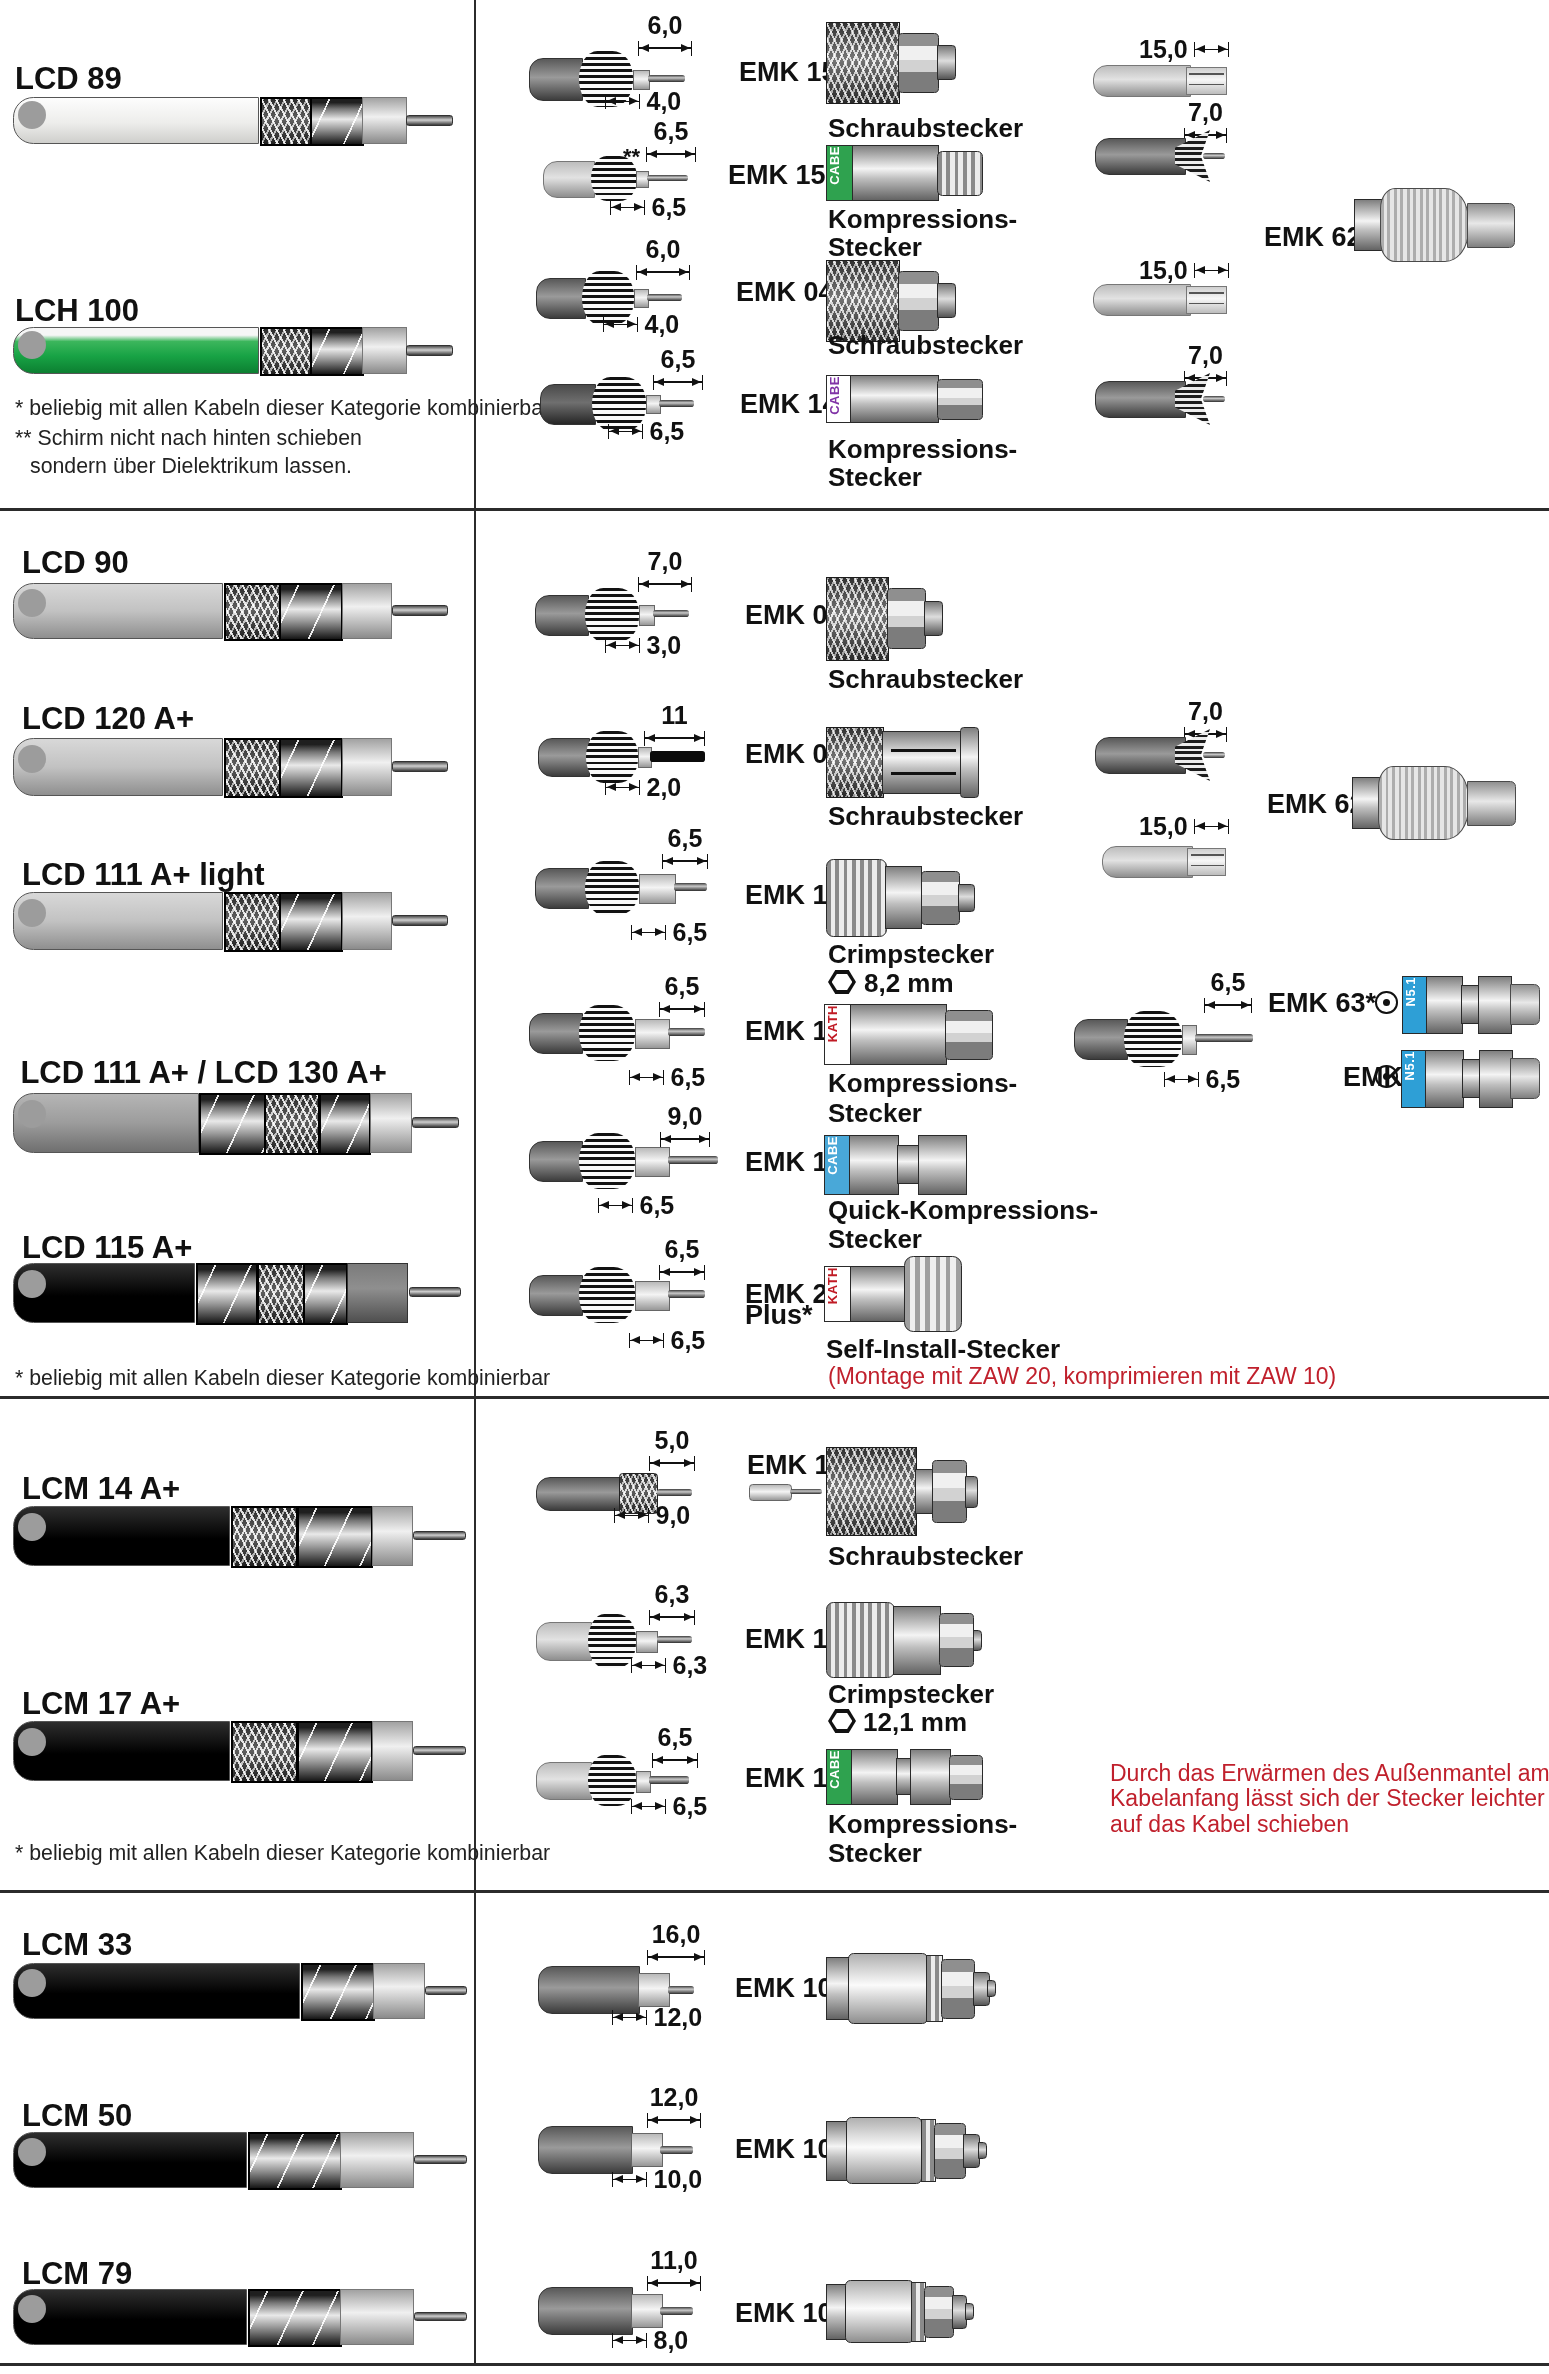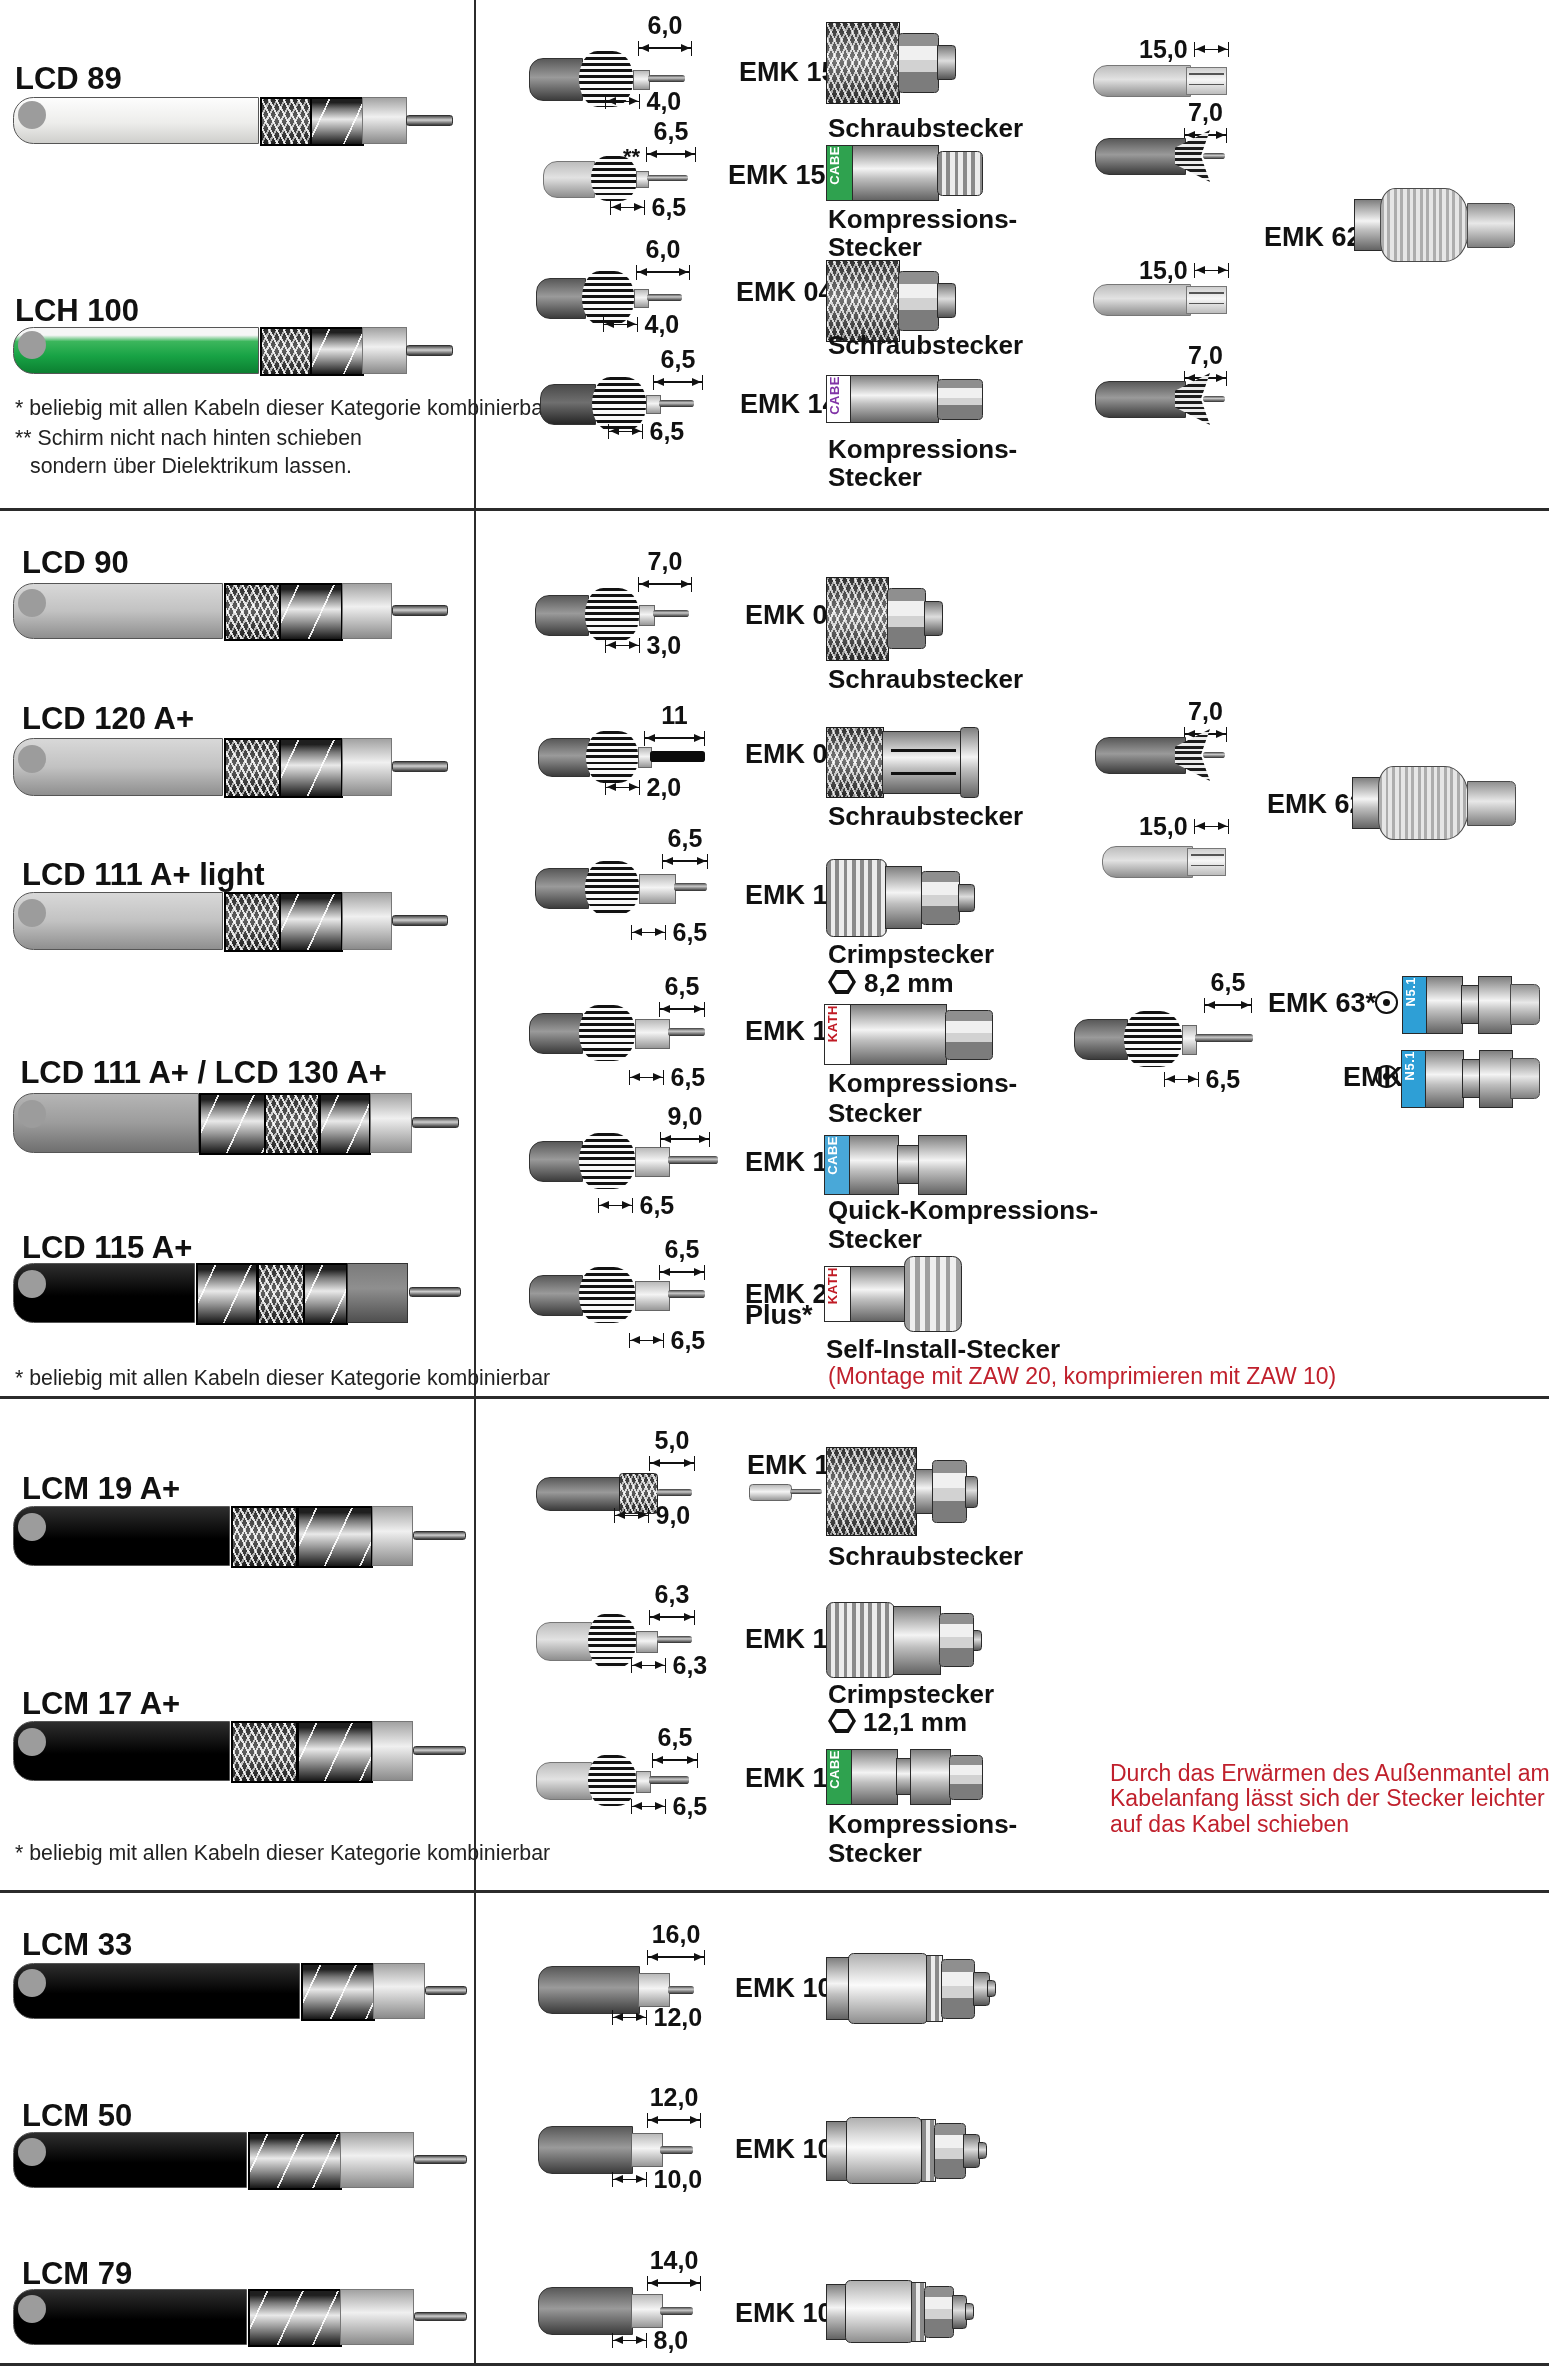--- a/index.html
+++ b/index.html
@@ -597,21 +597,21 @@
   <div class="t emk" style="left:1343px;top:1063px">EMK 64*</div>
   <span class="odot" style="left:1375px;top:1065px"></span>
   <div class="conn" style="left:1401px;top:1050px;width:137px;height:56px">
     <span class="k bandv" style="left:0;top:0;width:24px;height:56px;background:#2e9fd6"><b style="color:#fff">N5.1</b></span>
     <span class="k cyl" style="left:24px;top:0;width:37px;height:56px"></span>
     <span class="k cyl" style="left:61px;top:9.3px;width:16.7px;height:37px"></span>
     <span class="k cyl" style="left:78px;top:0;width:32px;height:56px"></span>
     <span class="k tube" style="left:109px;top:8.3px;width:28px;height:39px"></span>
   </div>
 
-  <div class="t cname" style="left:22px;top:1473px">LCM 19 A+</div>
+  <div class="t cname" style="left:22px;top:1473px">LCM 14 A+</div>
   <div class="cable" style="left:13px;top:1506px;width:451px;height:58px">
     <span class="seg jk black" style="left:0;width:215px"></span>
     <span class="cap" style="top:7.4px"></span>
     <span class="seg braid" style="left:218px;width:63px"></span>
     <span class="seg foil" style="left:284px;width:72px"></span>
     <span class="seg slv" style="left:359px;width:39px"></span>
     <span class="seg cpin" style="left:400px;width:51px;top:25px;height:7.4px"></span>
   </div>
   <div class="t cname" style="left:22px;top:1688px">LCM 17 A+</div>
   <div class="cable" style="left:13px;top:1721px;width:451px;height:58px">
@@ -801,21 +801,21 @@
   <div class="conn" style="left:826px;top:2117px;width:160px;height:65px">
     <span class="k cyl" style="left:0;top:3.7px;width:20.4px;height:58px"></span>
     <span class="k cyl2" style="left:20.4px;top:0;width:74px;height:65px"></span>
     <span class="k ribs" style="left:95px;top:1.9px;width:13px;height:61px"></span>
     <span class="k hexnut" style="left:108px;top:5.6px;width:30px;height:54px"></span>
     <span class="k tip" style="left:137px;top:16.7px;width:15px;height:32px"></span>
     <span class="k tip" style="left:152px;top:25px;width:7.4px;height:15px"></span>
   </div>
 
   <div class="dim vt" style="left:647px;top:2248px;width:54px">
-    <span class="dl">14,0</span>
+    <span class="dl">11,0</span>
     <span class="line">
         <i class="al"></i>
         <i class="ar"></i>
       </span>
   </div>
   <div class="prep" style="left:538px;top:2287px;width:156px;height:46px">
     <span class="p pj" style="left:0;top:0;width:93px;height:46px"></span>
     <span class="p pd" style="left:93px;top:7.4px;width:30px;height:32px"></span>
     <span class="p pp" style="left:122px;top:19.5px;width:33px;height:8.3px"></span>
   </div>

